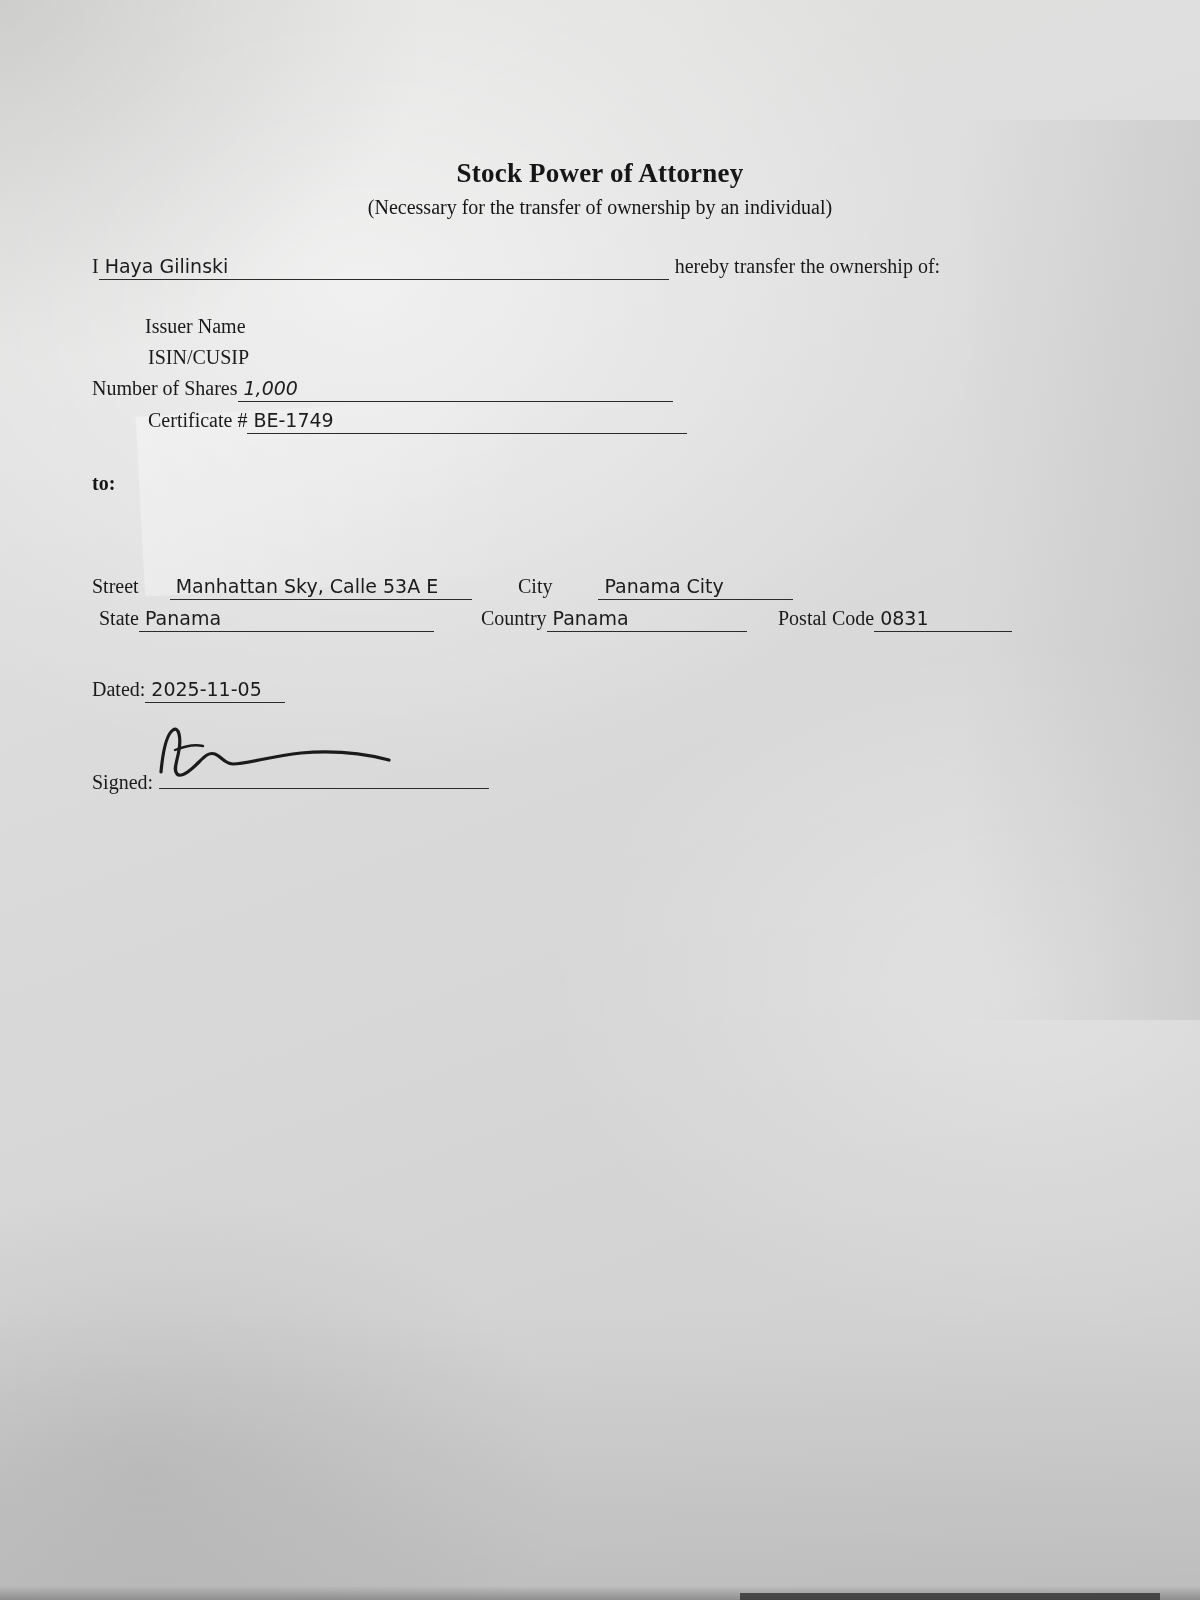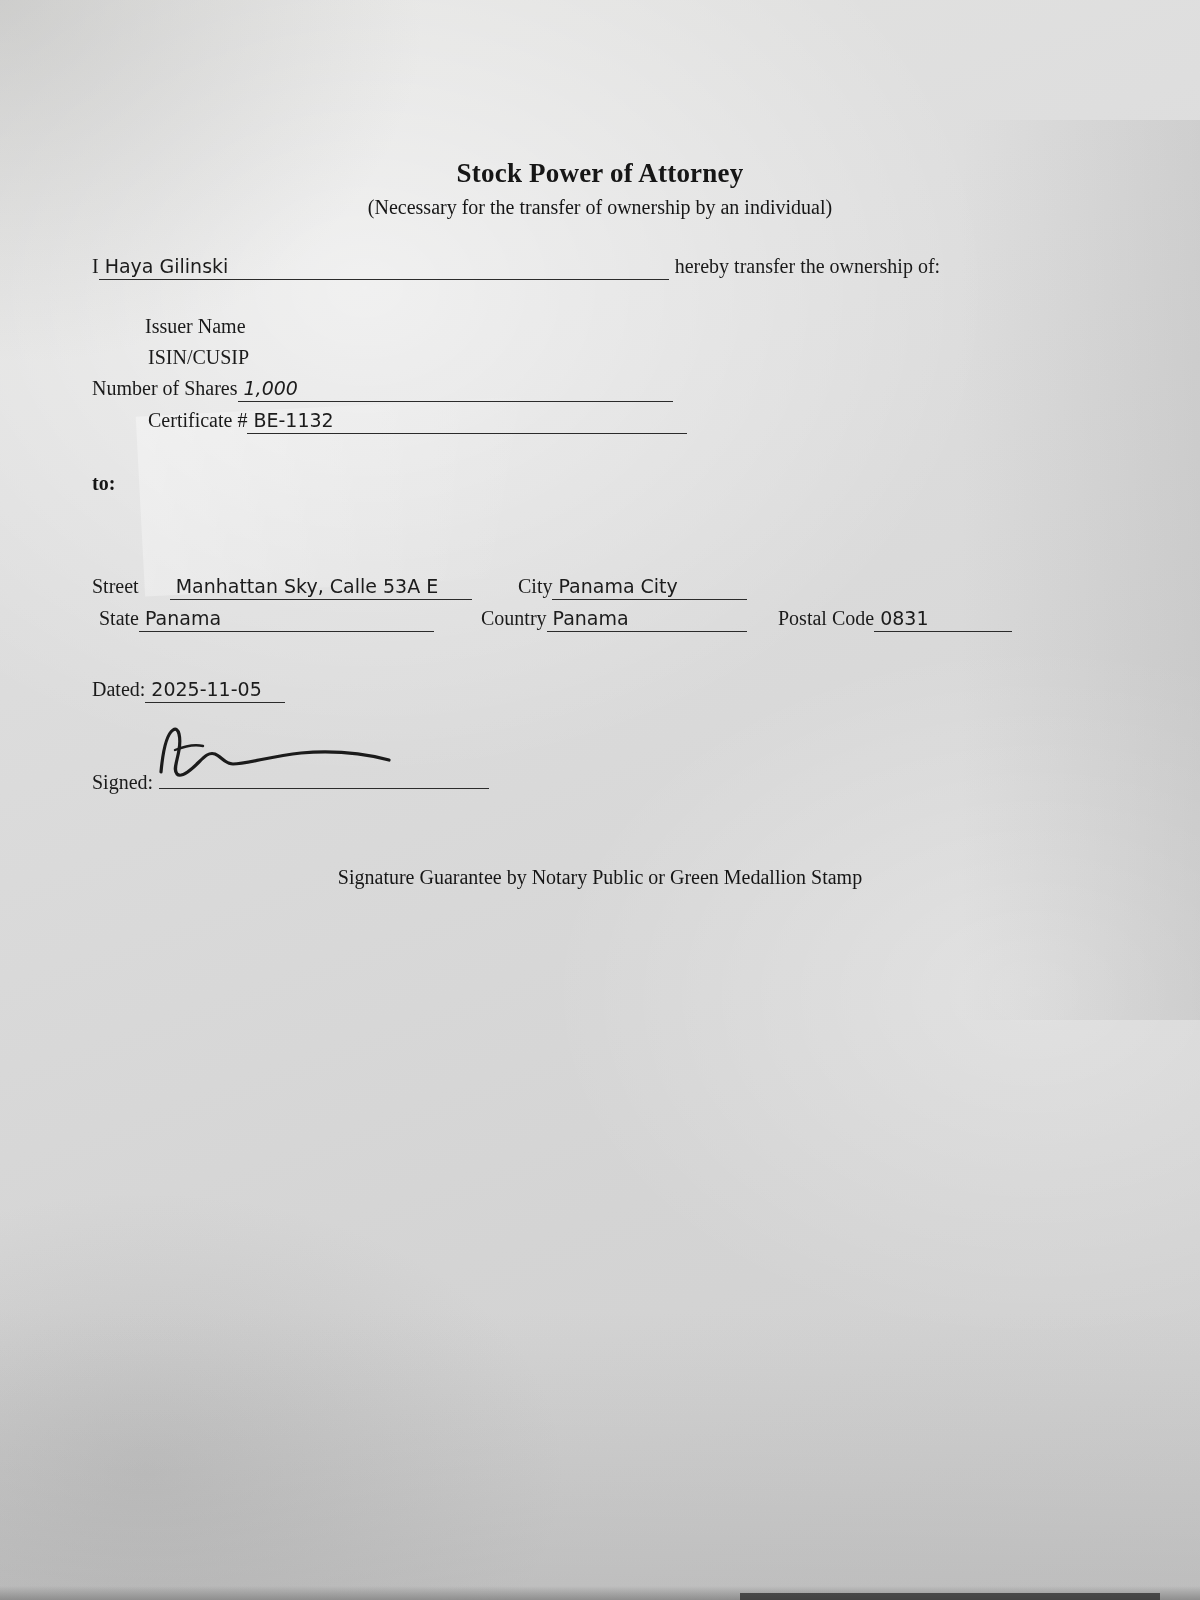--- a/index.html
+++ b/index.html
@@ -172,31 +172,31 @@
       <span class="lbl">ISIN/CUSIP</span>
     </div>
 
     <div class="row" style="left:92px; top:377px;">
       <span class="lbl">Number of Shares</span>
       <span class="fill" style="width:425px;font-style:italic;">1,000</span>
     </div>
 
     <div class="row" style="left:148px; top:409px;">
       <span class="lbl">Certificate #</span>
-      <span class="fill" style="width:430px;">BE-1132</span>
+      <span class="fill" style="width:430px;">BE-1749</span>
     </div>
 
     <div class="to-label">to:</div>
 
 
     <div class="row" style="left:92px; top:575px;">
       <span class="lbl">Street</span>
       <span class="fill" style="width:292px;margin-left:31px;">Manhattan Sky, Calle 53A E</span>
     </div>
-    <div class="row" style="left:518px; top:575px;">
+    <div class="row" style="left:518px; top:575px;gap:46px;">
       <span class="lbl">City</span>
       <span class="fill" style="width:185px;">Panama City</span>
     </div>
 
     <div class="row" style="left:99px; top:607px;">
       <span class="lbl">State</span>
       <span class="fill" style="width:285px;">Panama</span>
     </div>
     <div class="row" style="left:481px; top:607px;">
       <span class="lbl">Country</span>
@@ -215,16 +215,15 @@
     <div class="sig-wrap">
       <span class="lbl">Signed:</span>
       <span class="sig-line">
         <svg class="sig-ink" viewBox="0 0 330 64">
           <path d="M10 52 C 12 30, 16 14, 22 10 C 28 6, 30 18, 28 30 C 26 42, 22 50, 26 54 C 30 58, 40 50, 48 42 C 54 36, 58 32, 64 34 C 70 36, 74 44, 82 44 C 96 44, 120 36, 150 33 C 185 30, 215 34, 238 40" fill="none" stroke="#1b1b1b" stroke-width="3.2" stroke-linecap="round" stroke-linejoin="round"></path>
           <path d="M24 30 C 34 26, 44 24, 52 26" fill="none" stroke="#1b1b1b" stroke-width="2.4" stroke-linecap="round"></path>
         </svg>
       </span>
     </div>
 
-    <div class="guarantee">Signature Guarantee by Notary Public or Green Medallion Stamp</div>
 
   </div>
 </div>
 
 </body></html>

